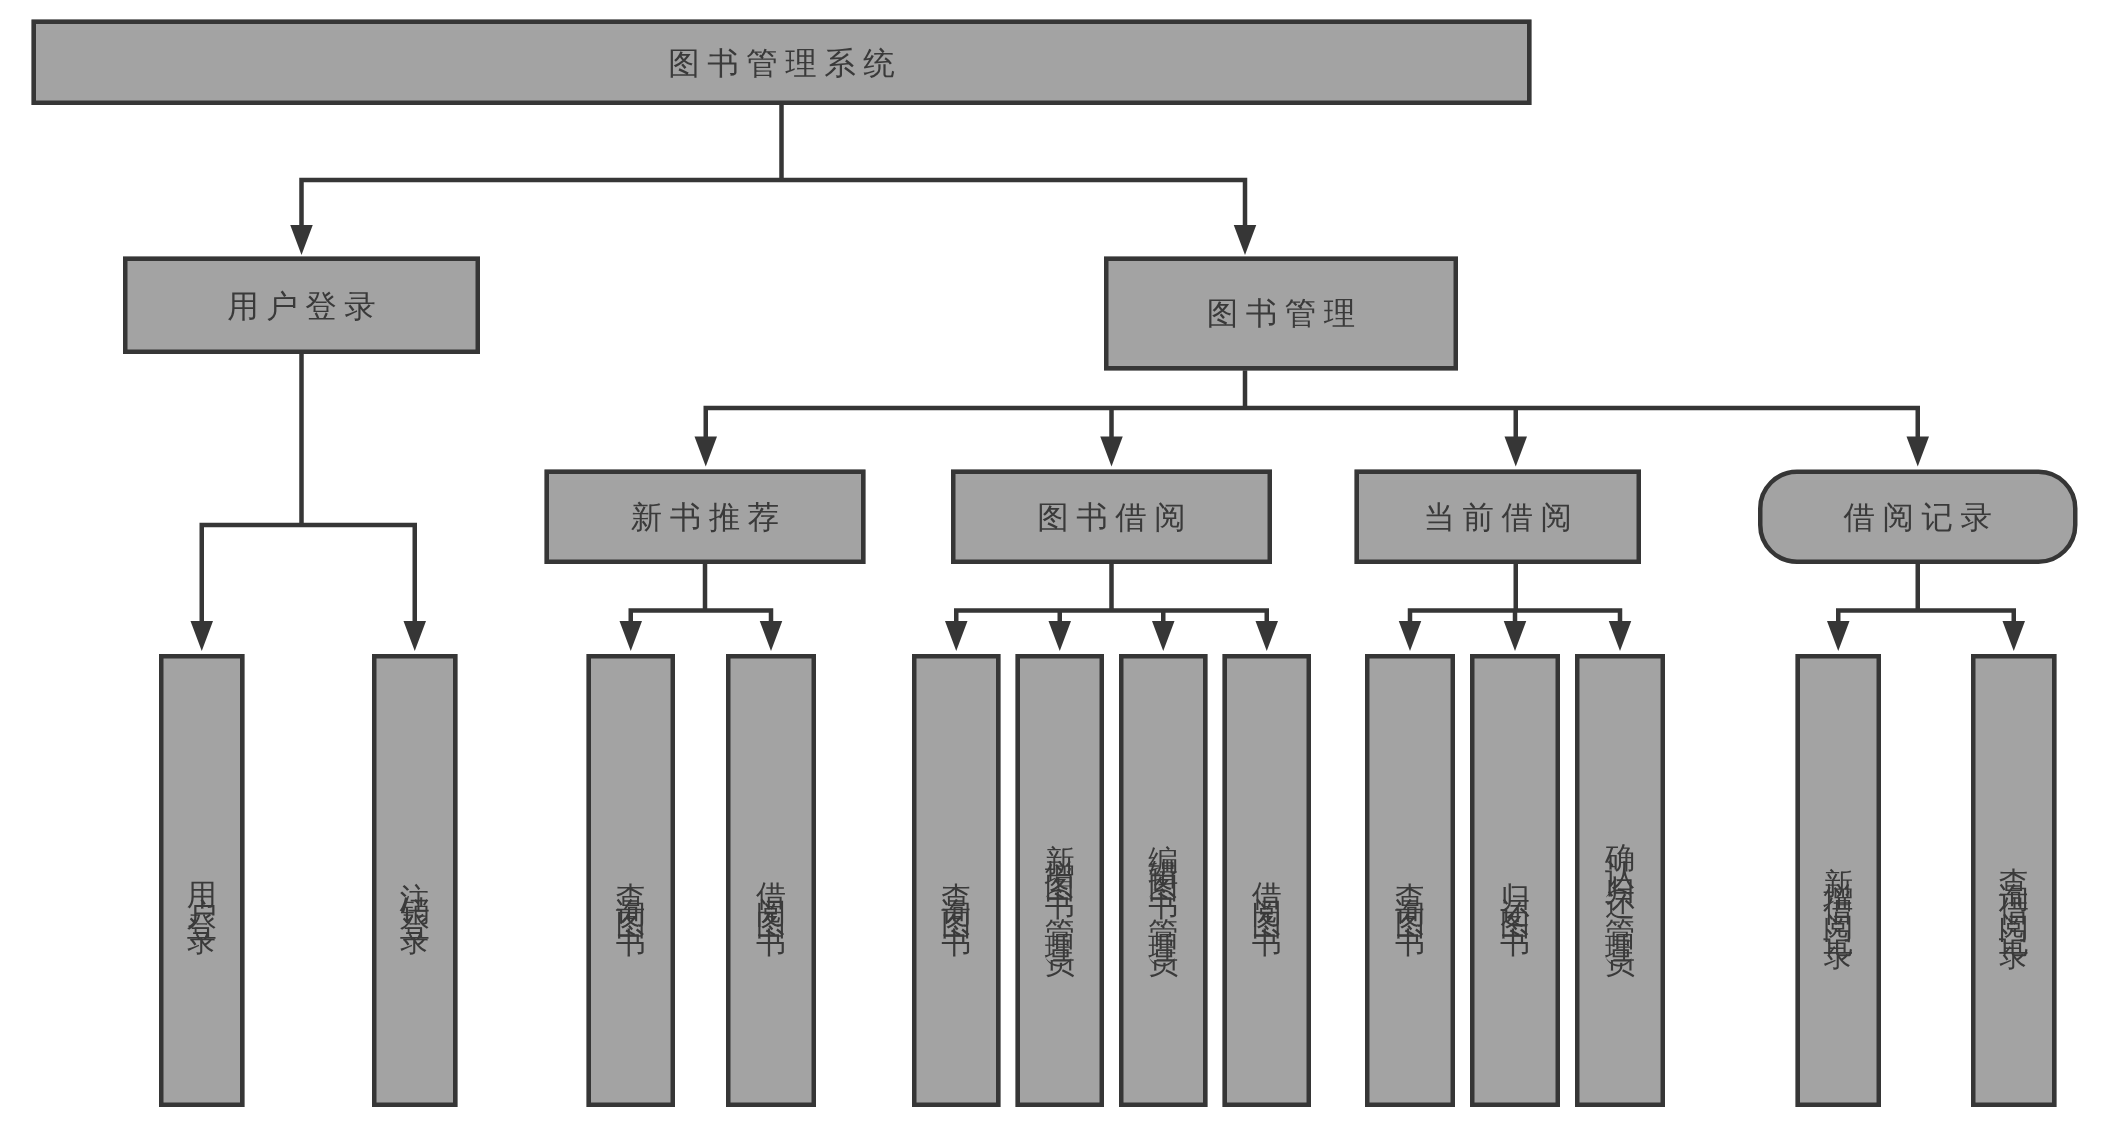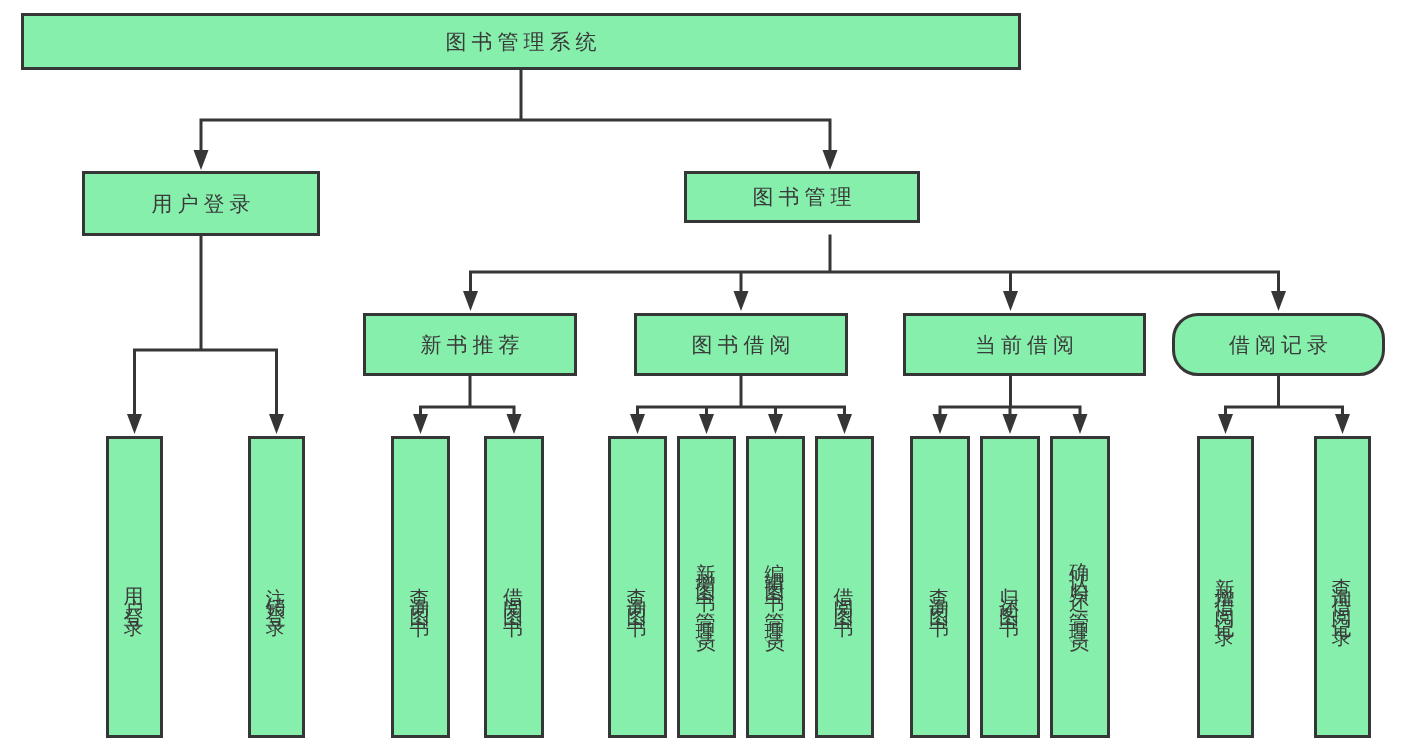--- a/index.html
+++ b/index.html
@@ -17,21 +17,21 @@
   }
   #connectors {
     position: absolute;
     left: 0; top: 0;
     width: 1405px;
     height: 747px;
   }
   .node {
     position: absolute;
     box-sizing: border-box;
-    background: #86efac;
+    background: #a3a3a3;
     border: 3px solid #363636;
     color: #3a3a3a;
     display: flex;
     align-items: center;
     justify-content: center;
     text-align: center;
   }
   .node.h {
     font-size: 21px;
     letter-spacing: 5px;
@@ -103,31 +103,31 @@
     <polygon class="ah" points="1335,414 1350,414 1342.5,434"></polygon>
   </svg>
 
   <div class="node h root-node" style="left:21px; top:13px; width:1000px; height:57px;">
     <span>图书管理系统</span>
   </div>
 
   <div class="node h" style="left:82px; top:171px; width:238px; height:65px;">
     <span>用户登录</span>
   </div>
-  <div class="node h" style="left:684px; top:171px; width:236px; height:52px;">
+  <div class="node h" style="left:736px; top:171px; width:236px; height:76px;">
     <span>图书管理</span>
   </div>
 
   <div class="node h" style="left:363px; top:313px; width:214px; height:63px;">
     <span>新书推荐</span>
   </div>
   <div class="node h" style="left:634px; top:313px; width:214px; height:63px;">
     <span>图书借阅</span>
   </div>
-  <div class="node h" style="left:903px; top:313px; width:243px; height:63px;">
+  <div class="node h" style="left:903px; top:313px; width:191px; height:63px;">
     <span>当前借阅</span>
   </div>
   <div class="node h" style="left:1172px; top:313px; width:213px; height:63px;border-radius:26px;">
     <span>借阅记录</span>
   </div>
 
   <div class="node v" style="left:106px; top:436px; width:57px; height:302px;">
     <span>用户登录</span>
   </div>
   <div class="node v" style="left:248px; top:436px; width:57px; height:302px;">

